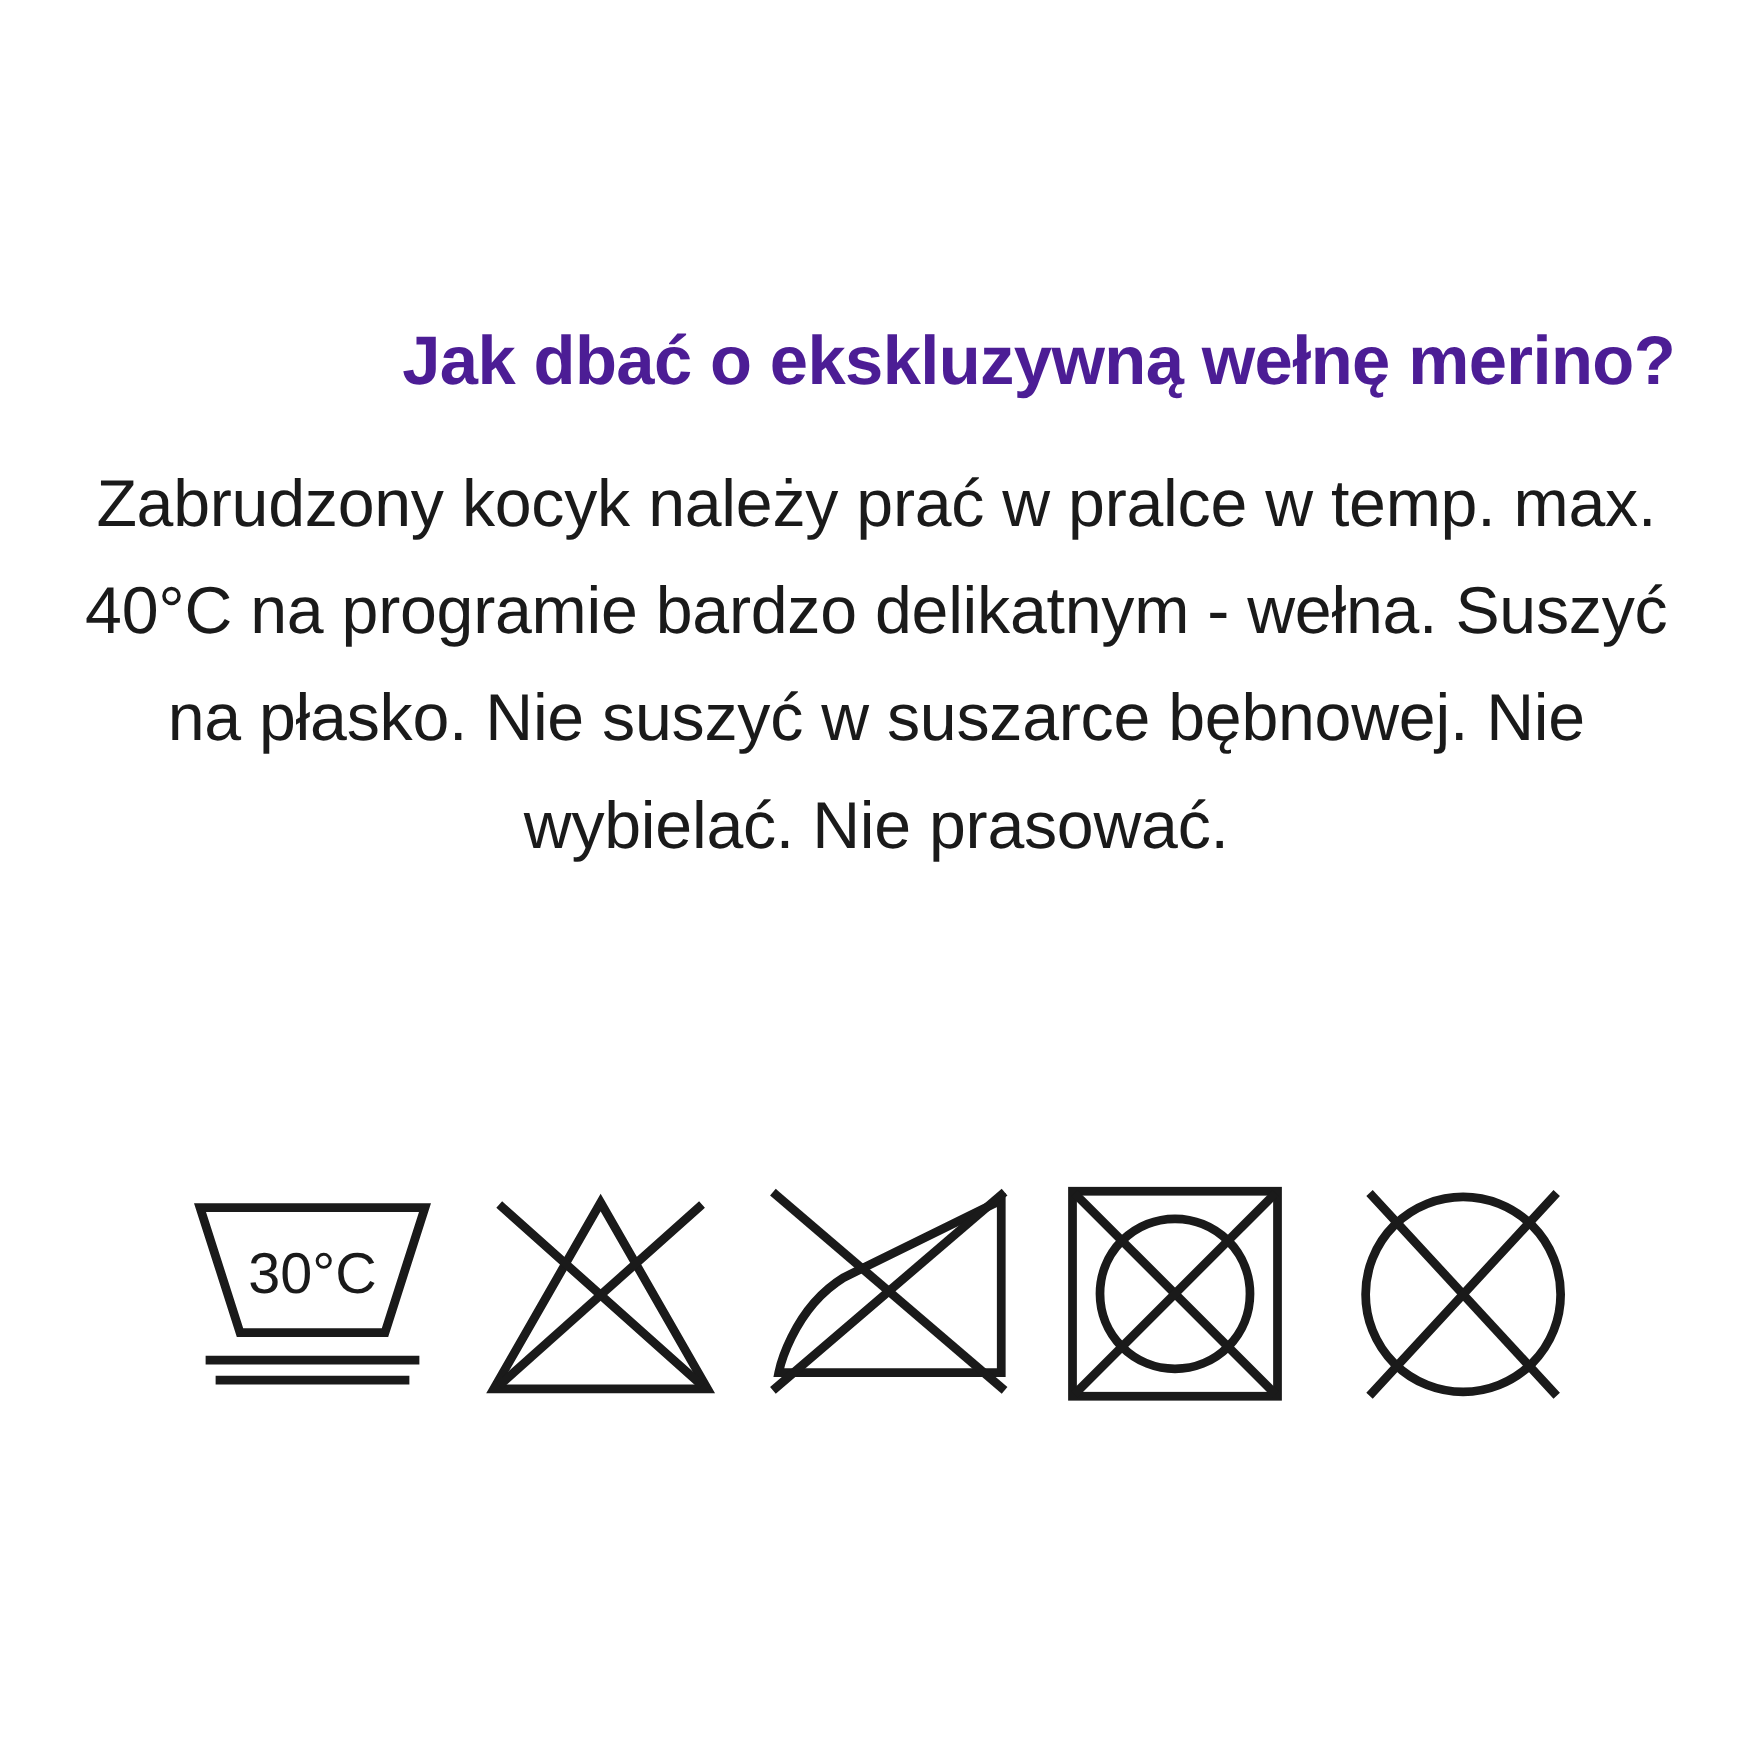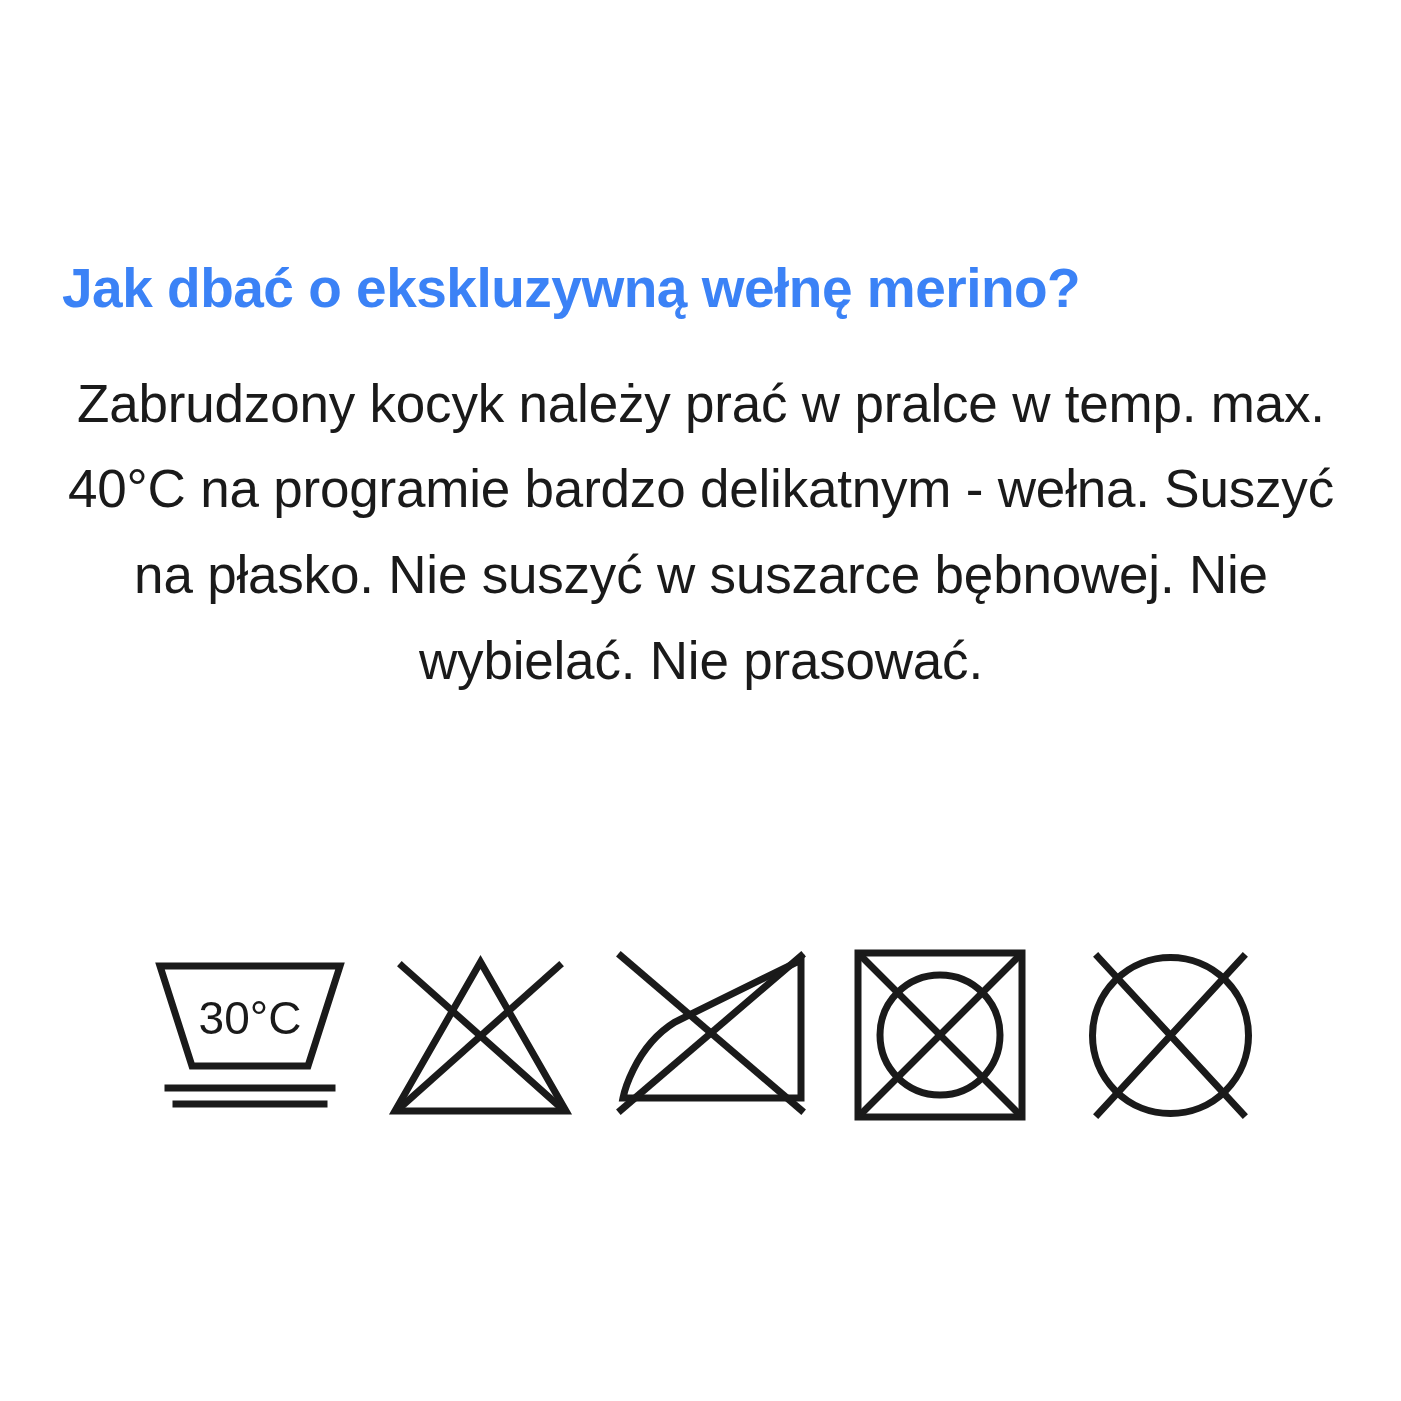--- a/index.html
+++ b/index.html
@@ -25,23 +25,23 @@
     position: absolute;
     left: 62px;
     top: 258px;
     width: 1278px;
   }
   .heading {
     font-size: 55px;
     font-weight: 700;
     letter-spacing: -0.5px;
     line-height: 1.1;
-    text-align: left;
+    text-align: right;
     margin: 0 0 42px 0;
-    color: #3b82f6;
+    color: #4c1d95;
   }
   .body-text {
     font-size: 53px;
     font-weight: 400;
     line-height: 1.62;
     text-align: center;
     margin: 0;
     color: #1a1a1a;
     letter-spacing: -0.2px;
   }

